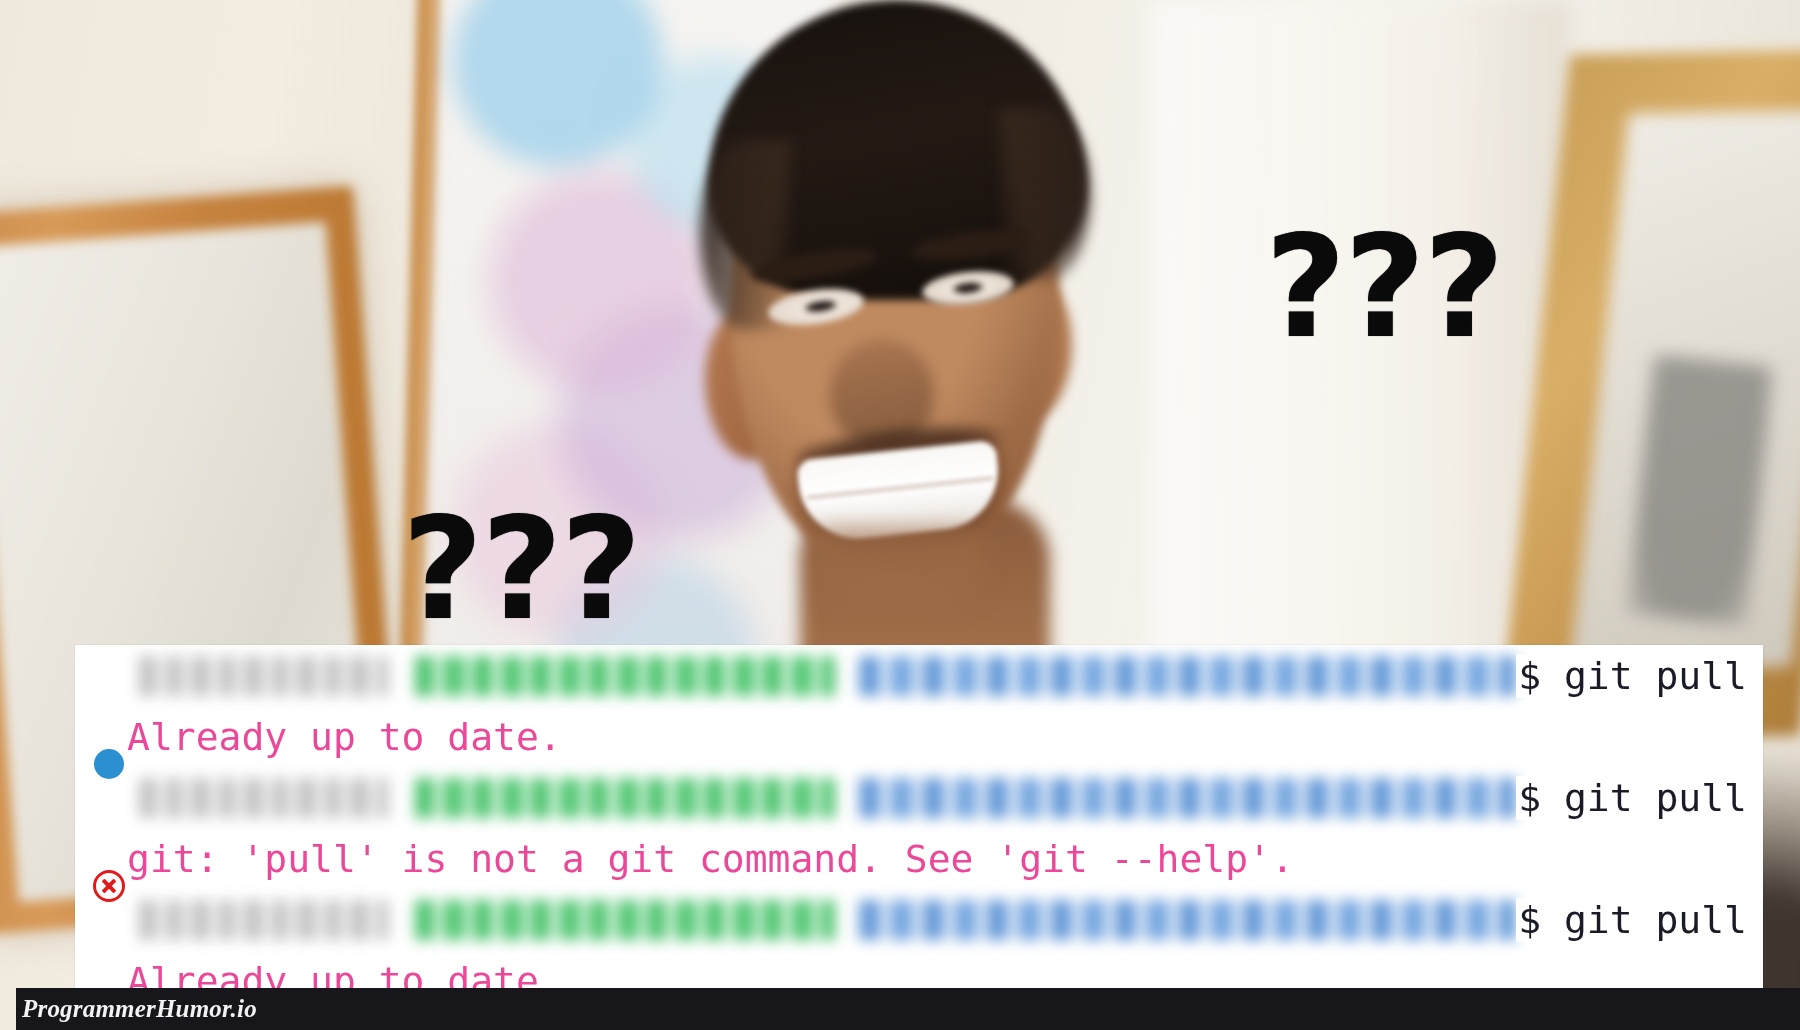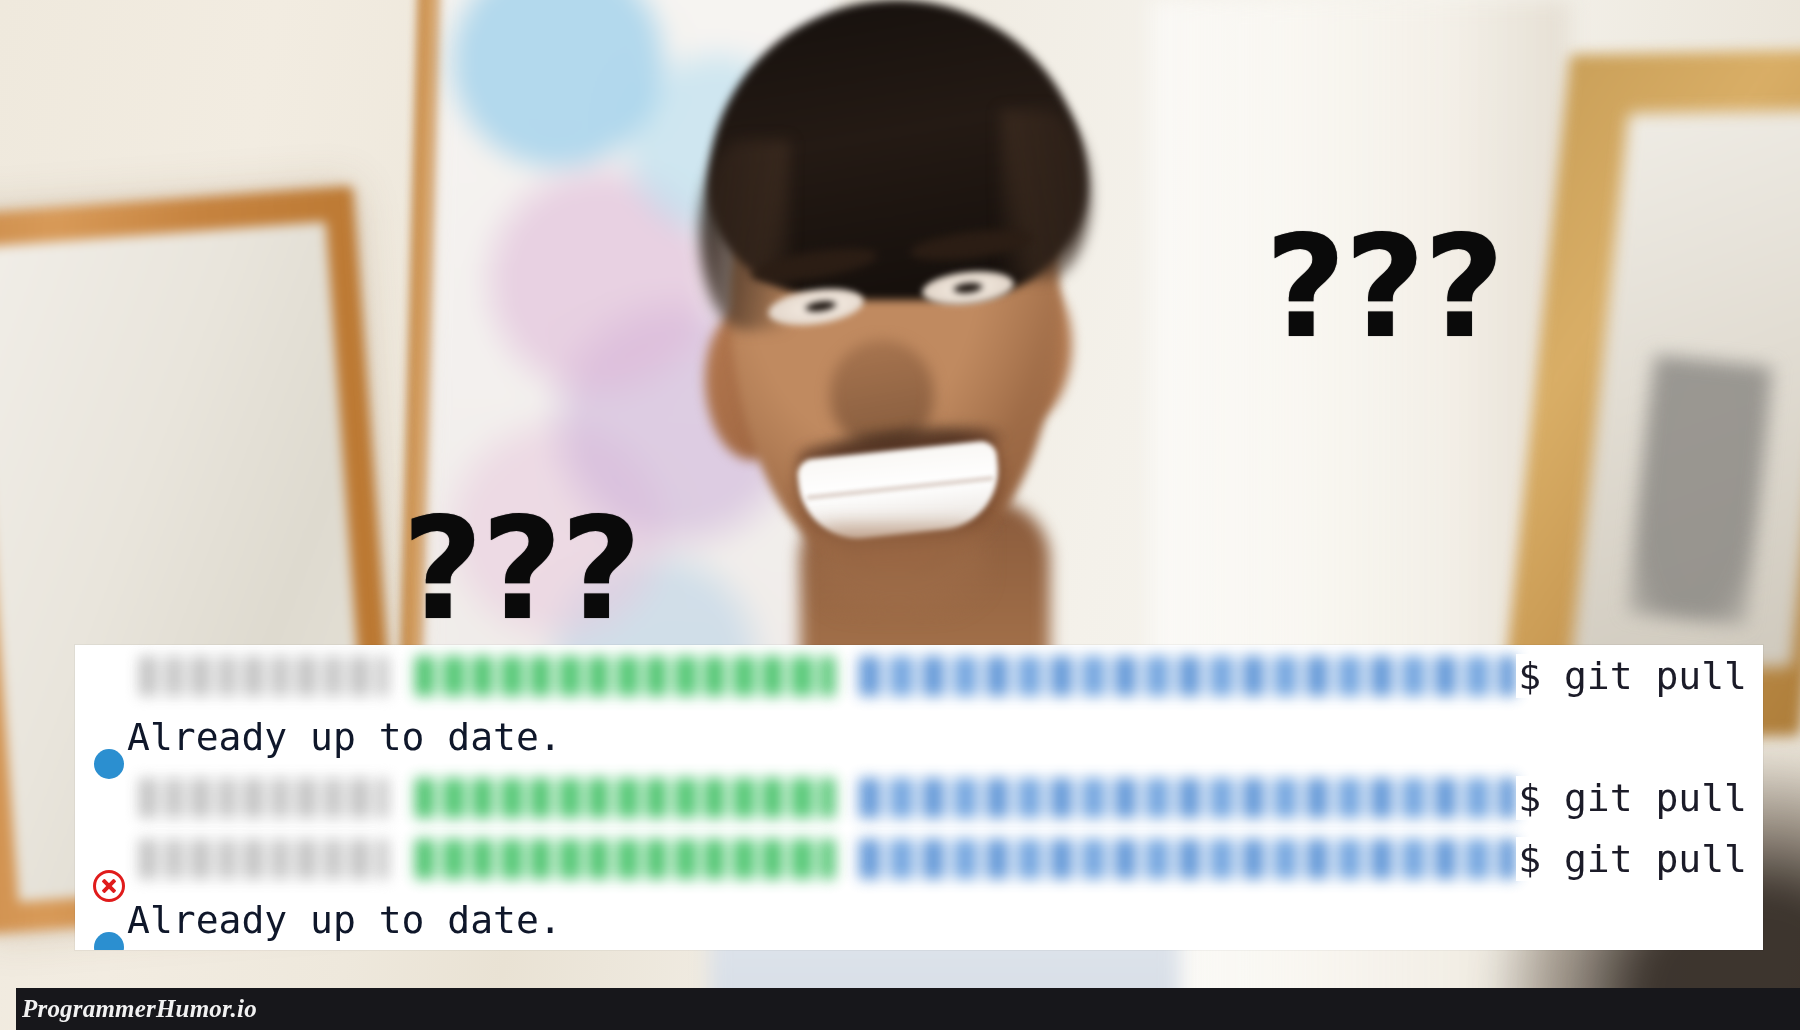--- a/index.html
+++ b/index.html
@@ -393,21 +393,21 @@
     flex: 0 0 auto;
     padding-right: 16px;
     padding-left: 2px;
     color: #1b1b28;
     background: #ffffff;
     z-index: 2;
   }
 
   .output-line {
     padding-left: 52px;
-    color: #0f172a;
+    color: #ec4899;
   }
 
   
   #watermark-bar {
     position: absolute;
     left: 16px;
     bottom: 0;
     width: 1800px;
     height: 42px;
     background: #17171b;
@@ -488,20 +488,21 @@
         <div class="icon-err"></div>
       </div>
       <div class="blurseg seg-time"></div>
       <div class="seg-gap1"></div>
       <div class="blurseg seg-user"></div>
       <div class="seg-gap2"></div>
       <div class="blurseg seg-path"></div>
       <div class="cmd">$ git pull</div>
     </div>
 
+    <div class="term-line output-line">git: 'pull' is not a git command. See 'git --help'.</div>
 
     <div class="term-line prompt-line">
       <div class="status-icon">
         <div class="icon-ok"></div>
       </div>
       <div class="blurseg seg-time"></div>
       <div class="seg-gap1"></div>
       <div class="blurseg seg-user"></div>
       <div class="seg-gap2"></div>
       <div class="blurseg seg-path"></div>

